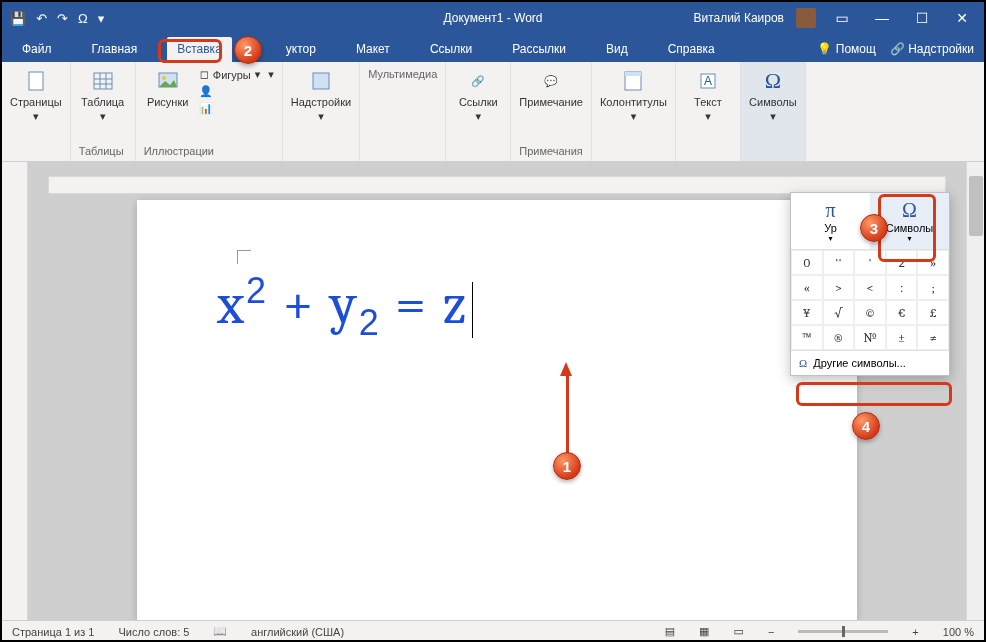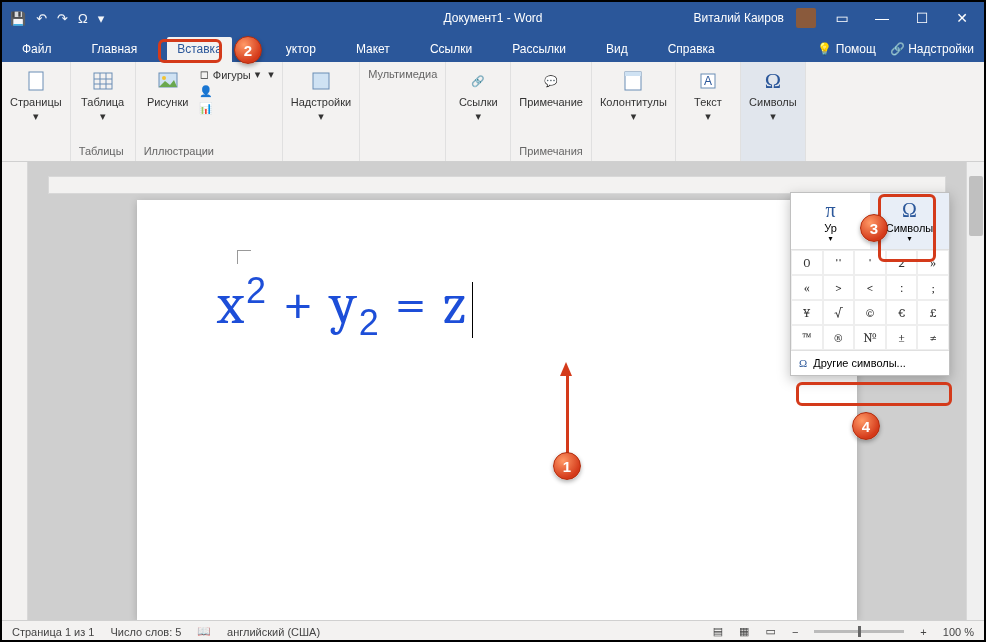--- a/index.html
+++ b/index.html
@@ -34,21 +34,21 @@
 .ruler-h { height: 18px; background: #f3f2f1; border: 1px solid #d8d8d8; margin-bottom: 6px; }
 .page { background: #fff; width: 720px; height: 420px; box-shadow: 0 2px 8px rgba(0,0,0,0.2); margin: 0 auto; position: relative; padding: 70px 80px; }
 .cursor-mark { position: absolute; left: 100px; top: 50px; width: 14px; height: 14px; border-left: 1px solid #999; border-top: 1px solid #999; }
 .equation { font-size: 56px; color: #1d4ed8; font-family: Cambria, serif; letter-spacing: 2px; }
 .equation sup { font-size: 36px; vertical-align: super; }
 .equation sub { font-size: 36px; vertical-align: sub; }
 .text-cursor { display: inline-block; width: 1px; height: 56px; background: #000; vertical-align: middle; margin-left: 4px; }
 .scroll-v { width: 18px; background: #f0f0f0; border-left: 1px solid #d8d8d8; position: relative; }
 .scroll-thumb { position: absolute; left: 2px; top: 14px; width: 14px; height: 60px; background: #c0c0c0; border-radius: 2px; }
 
-.statusbar { height: 22px; background: #f3f2f1; border-top: 1px solid #d0d0d0; display: flex; align-items: center; font-size: 11px; color: #444; padding: 0 10px; gap: 16px; }
+.statusbar { height: 22px; background: #f3f2f1; border-top: 1px solid #d0d0d0; display: flex; align-items: center; font-size: 11px; color: #444; padding: 0 10px; gap: 24px; }
 .statusbar .spacer { flex: 1; }
 .zoom-slider { width: 90px; height: 3px; background: #bbb; position: relative; }
 .zoom-slider::after { content: ""; position: absolute; left: 44px; top: -4px; width: 3px; height: 11px; background: #666; }
 
 .symbol-dropdown { position: absolute; right: 34px; top: 190px; width: 160px; background: #fff; border: 1px solid #c0c0c0; box-shadow: 0 4px 12px rgba(0,0,0,0.25); z-index: 20; }
 .sd-head { display: flex; border-bottom: 1px solid #e0e0e0; }
 .sd-head > div { flex: 1; display: flex; flex-direction: column; align-items: center; padding: 6px 4px; font-size: 11px; text-align: center; }
 .sd-head > div.active { background: #e8eef7; }
 .sd-grid { display: grid; grid-template-columns: repeat(5, 1fr); }
 .sd-cell { border: 0.5px solid #eee; text-align: center; font-size: 13px; padding: 4px 0; color: #333; font-family: Cambria, serif; }

